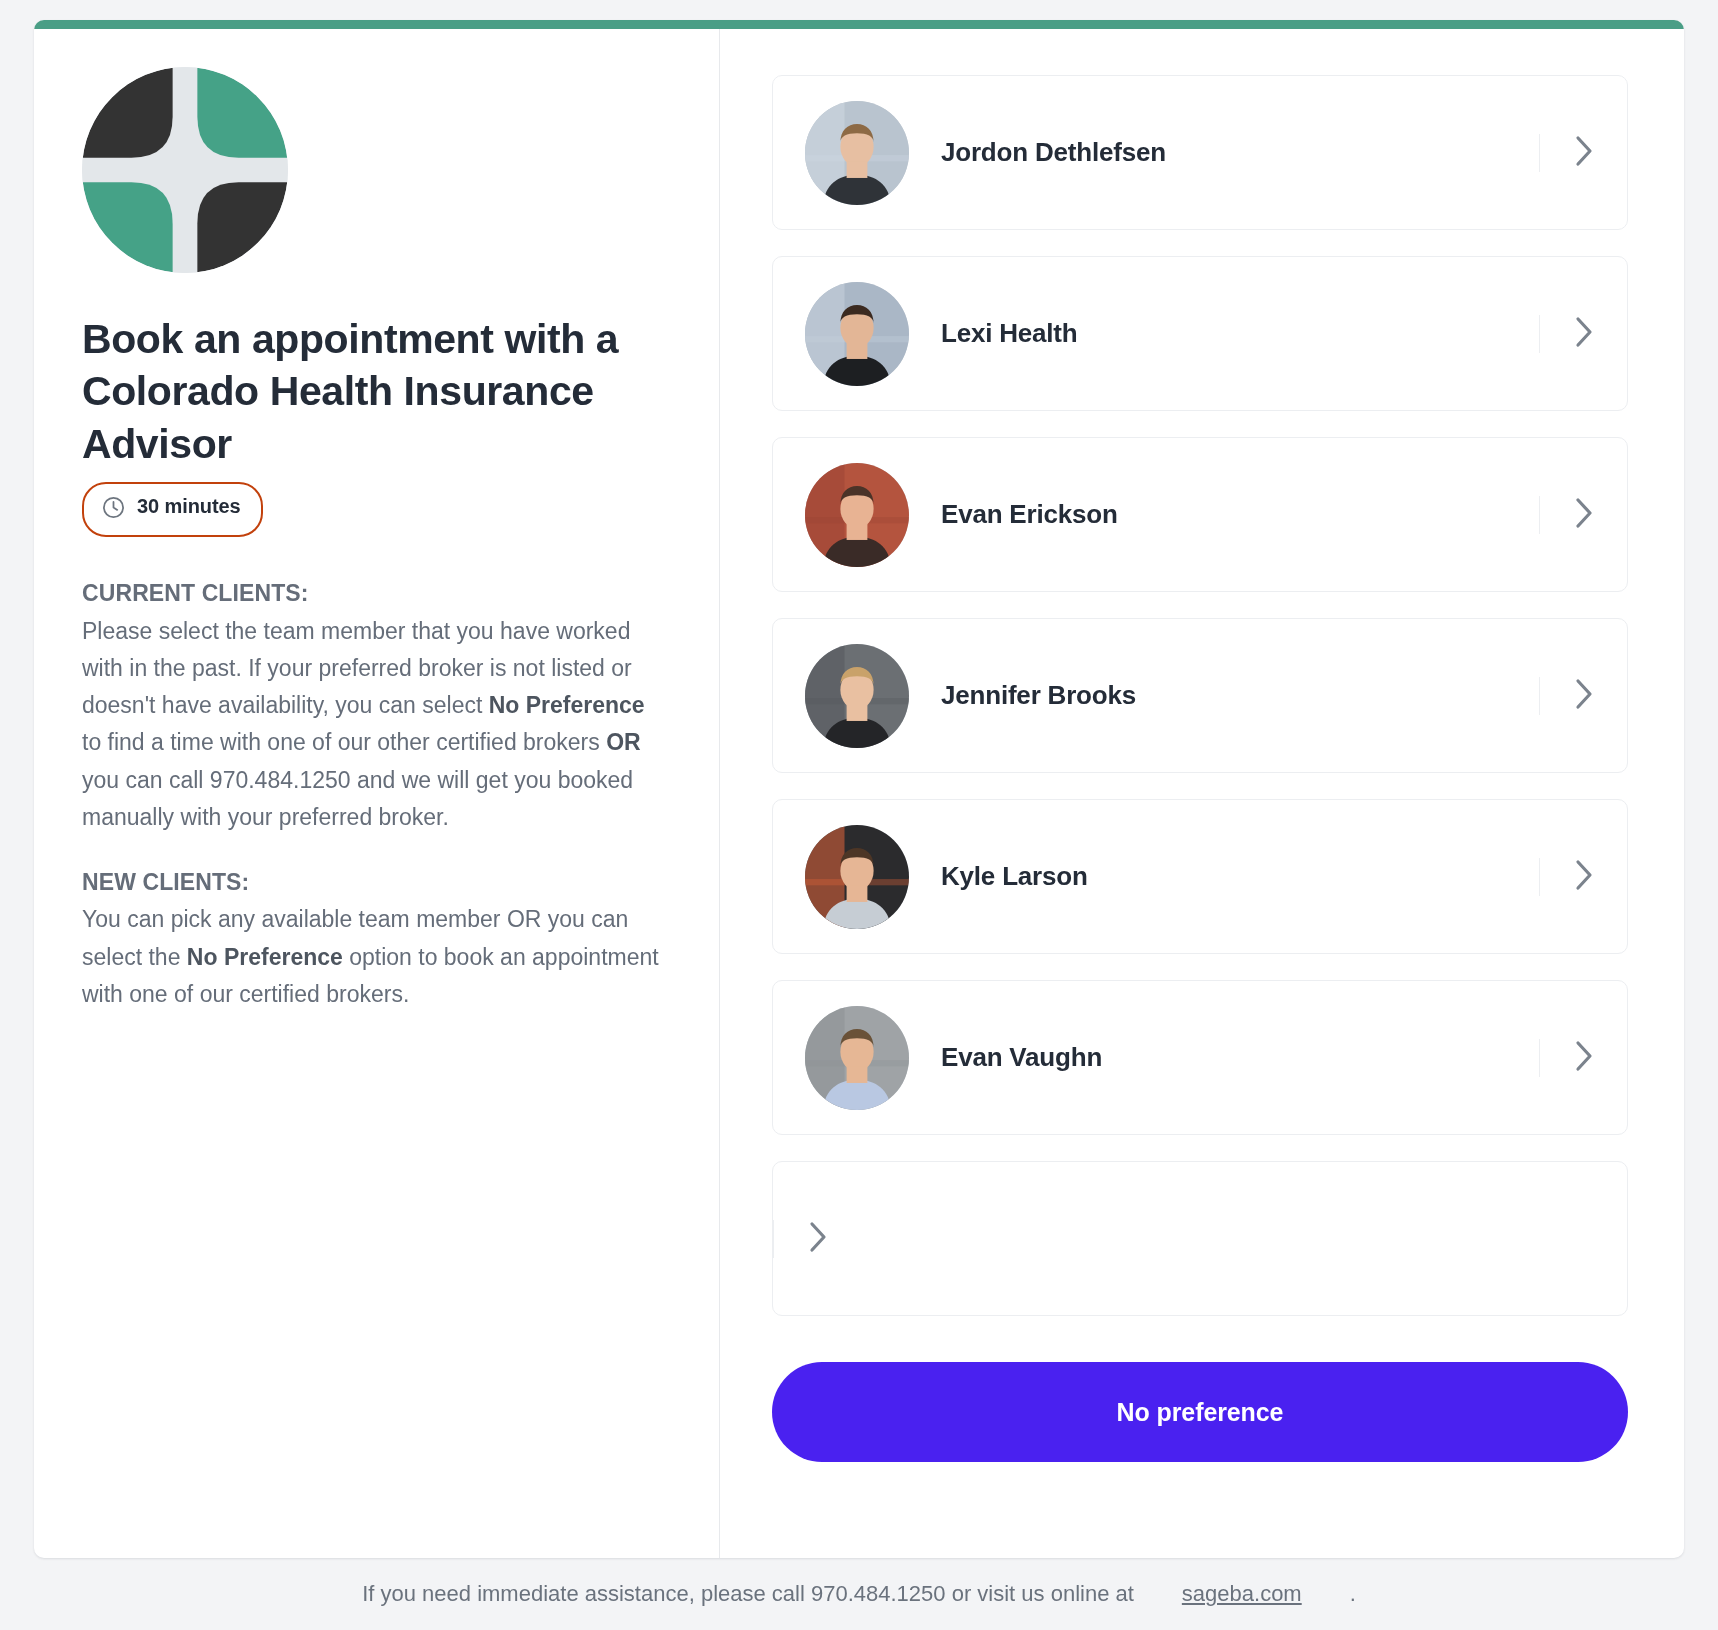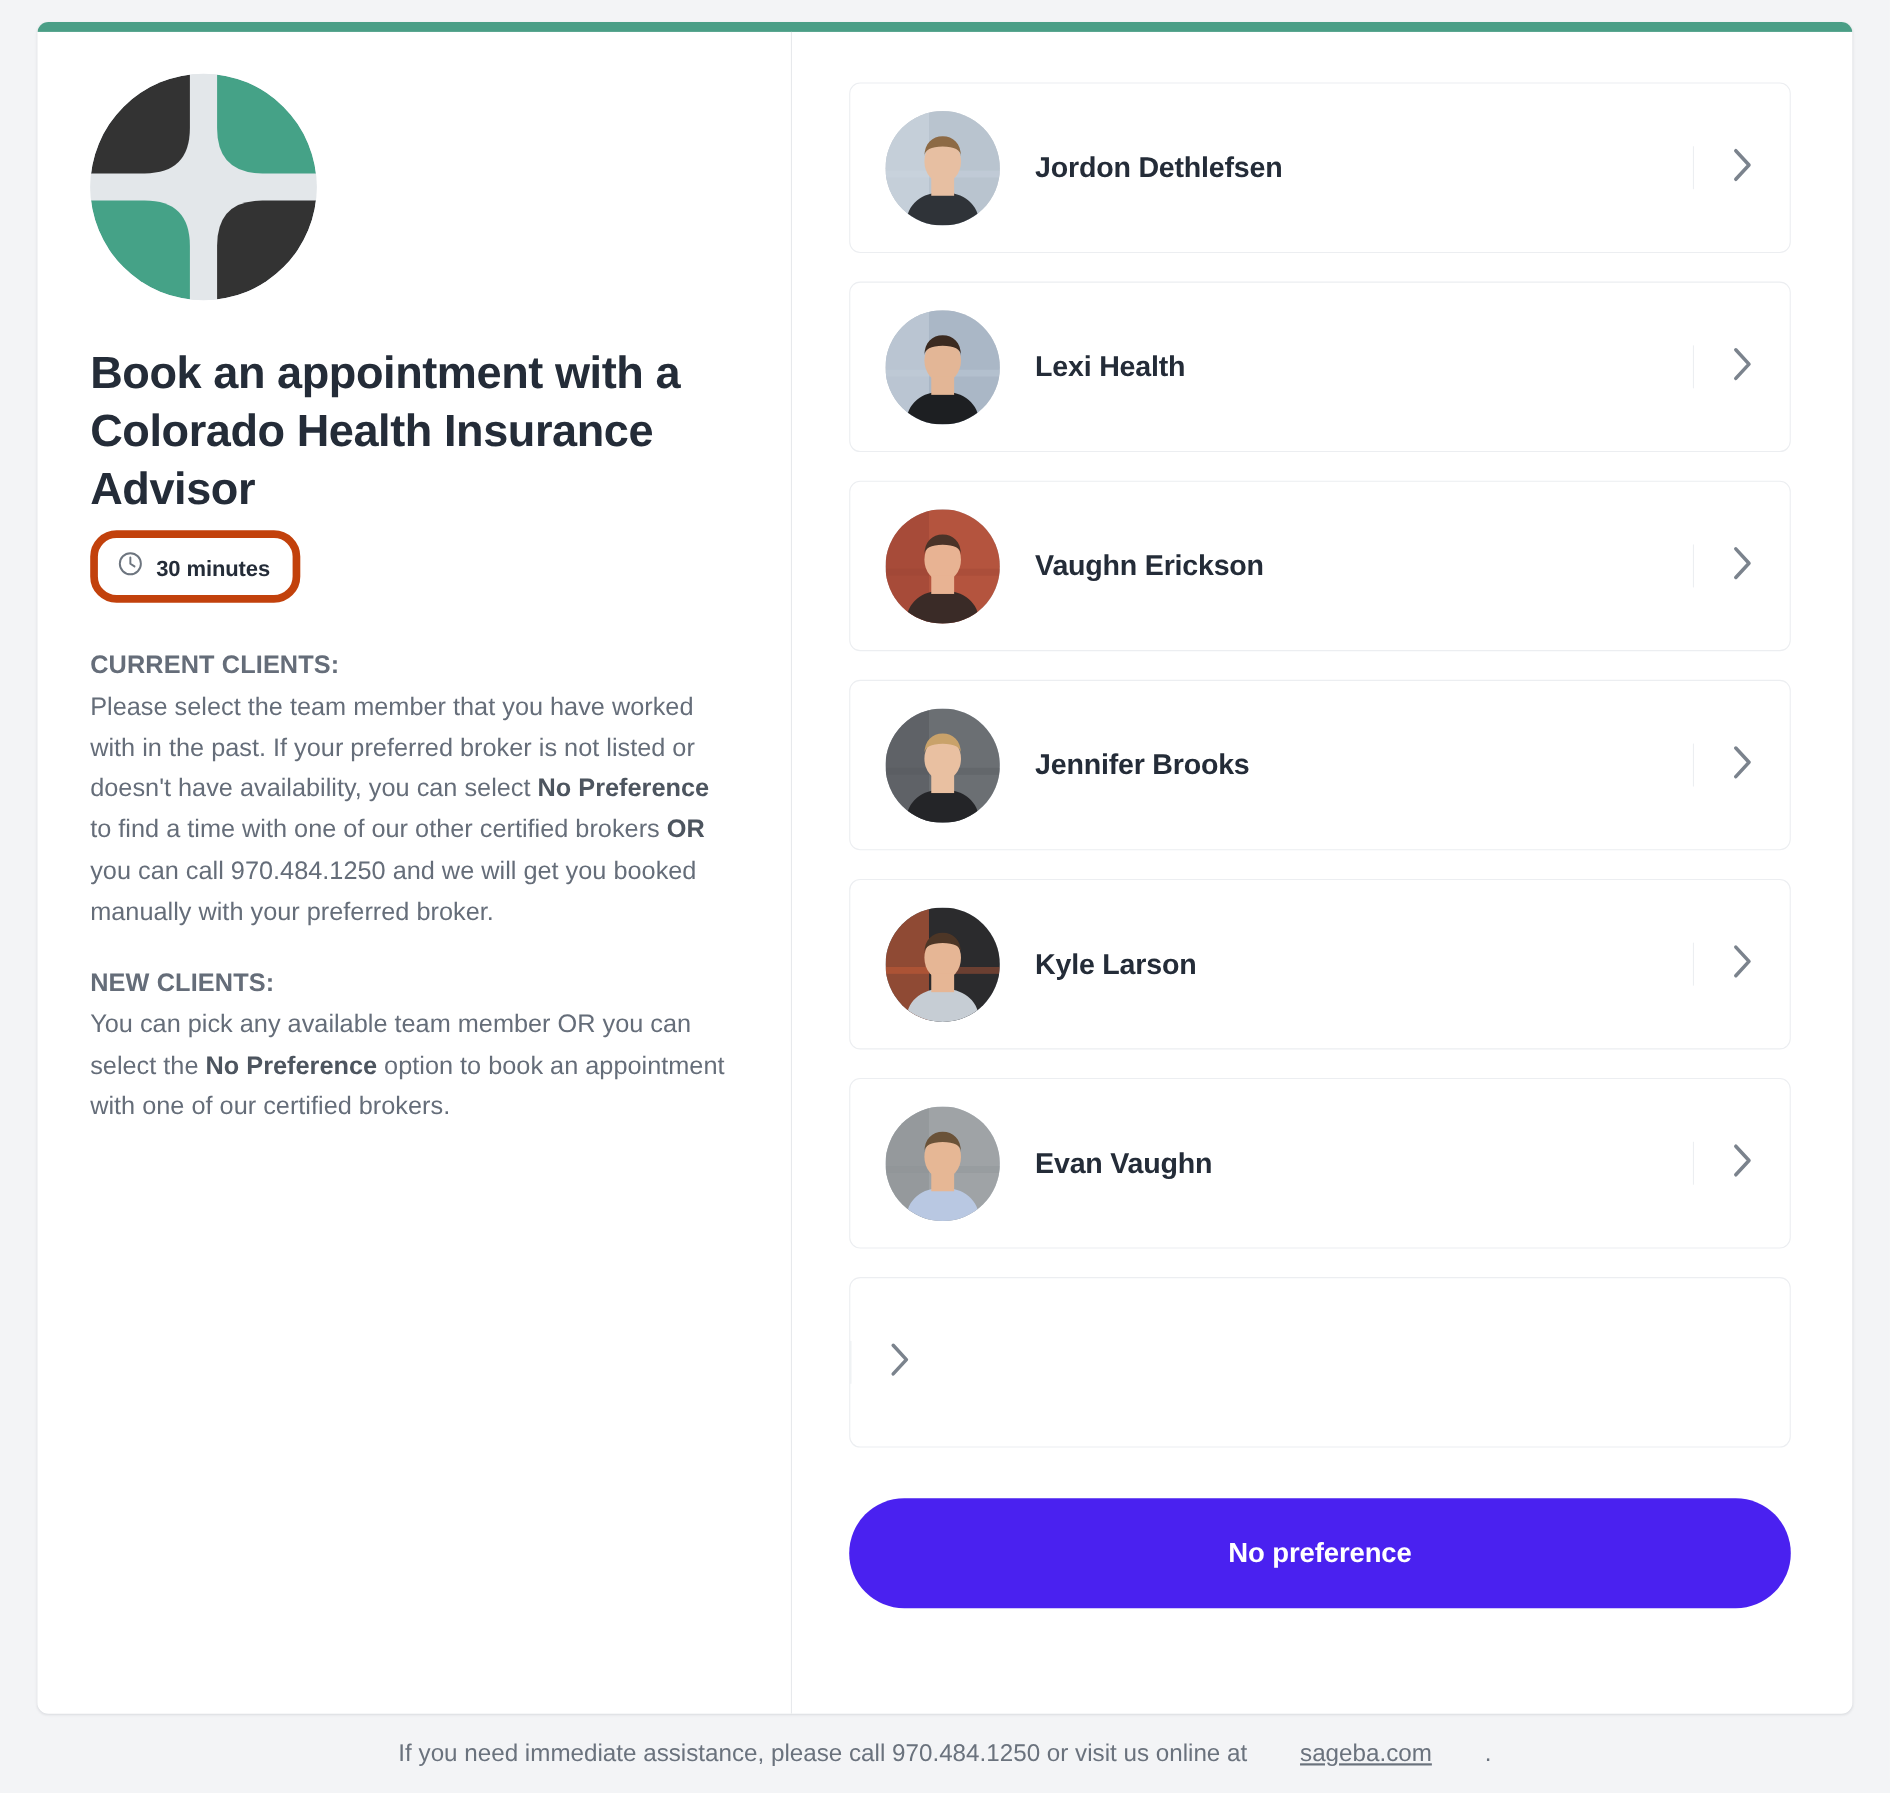--- a/index.html
+++ b/index.html
@@ -70,23 +70,23 @@
     line-height: 1.28;
     font-weight: 700;
     letter-spacing: -0.4px;
     color: #242c38;
     margin-bottom: 12px;
     max-width: 580px;
   }
 
   .duration-badge {
     display: inline-flex;
-    align-items: flex-end;
+    align-items: flex-start;
     gap: 11px;
-    border: 7px solid #c2410c;
+    border: 2px solid #c2410c;
     border-radius: 24px;
     padding: 11px 21px 11px 17px;
     background: #fff;
     margin-bottom: 38px;
   }
   .duration-badge .clock { display: block; }
   .duration-badge .dur-label {
     font-size: 20px;
     font-weight: 700;
     color: #242c38;
@@ -305,21 +305,21 @@
                 <svg viewBox="0 0 100 100" aria-hidden="true">
                   <rect width="100" height="100" fill="#b4543e"></rect>
                   <rect x="0" y="0" width="38" height="100" fill="#9c4434" opacity="0.55"></rect>
                   <rect x="0" y="52" width="100" height="6" fill="#9c4434" opacity="0.35"></rect>
                   <path d="M18 100c0-19 14-29 32-29s32 10 32 29z" fill="#3a2b27"></path>
                   <ellipse cx="50" cy="44" rx="16" ry="19" fill="#e8b393"></ellipse>
                   <path d="M34 40c0-12 7-18 16-18s16 6 16 18c0-6-6-9-16-9s-16 3-16 9z" fill="#4a3328"></path>
                   <rect x="40" y="58" width="20" height="16" fill="#e8b393"></rect>
                 </svg>
               </div>
-              <div class="member-name">Vaughn Erickson</div>
+              <div class="member-name">Evan Erickson</div>
             </div>
             <div class="chevron-cell">
               <span><svg width="22" height="34" viewBox="0 0 22 34" fill="none" aria-hidden="true">
                   <path d="M5 4l12 13L5 30" stroke="#7b838d" stroke-width="3.2" stroke-linecap="round" stroke-linejoin="round"></path>
                 </svg></span>
             </div>
           </div>
           <div class="member-card">
             <div class="member-main">
               <div class="avatar">

